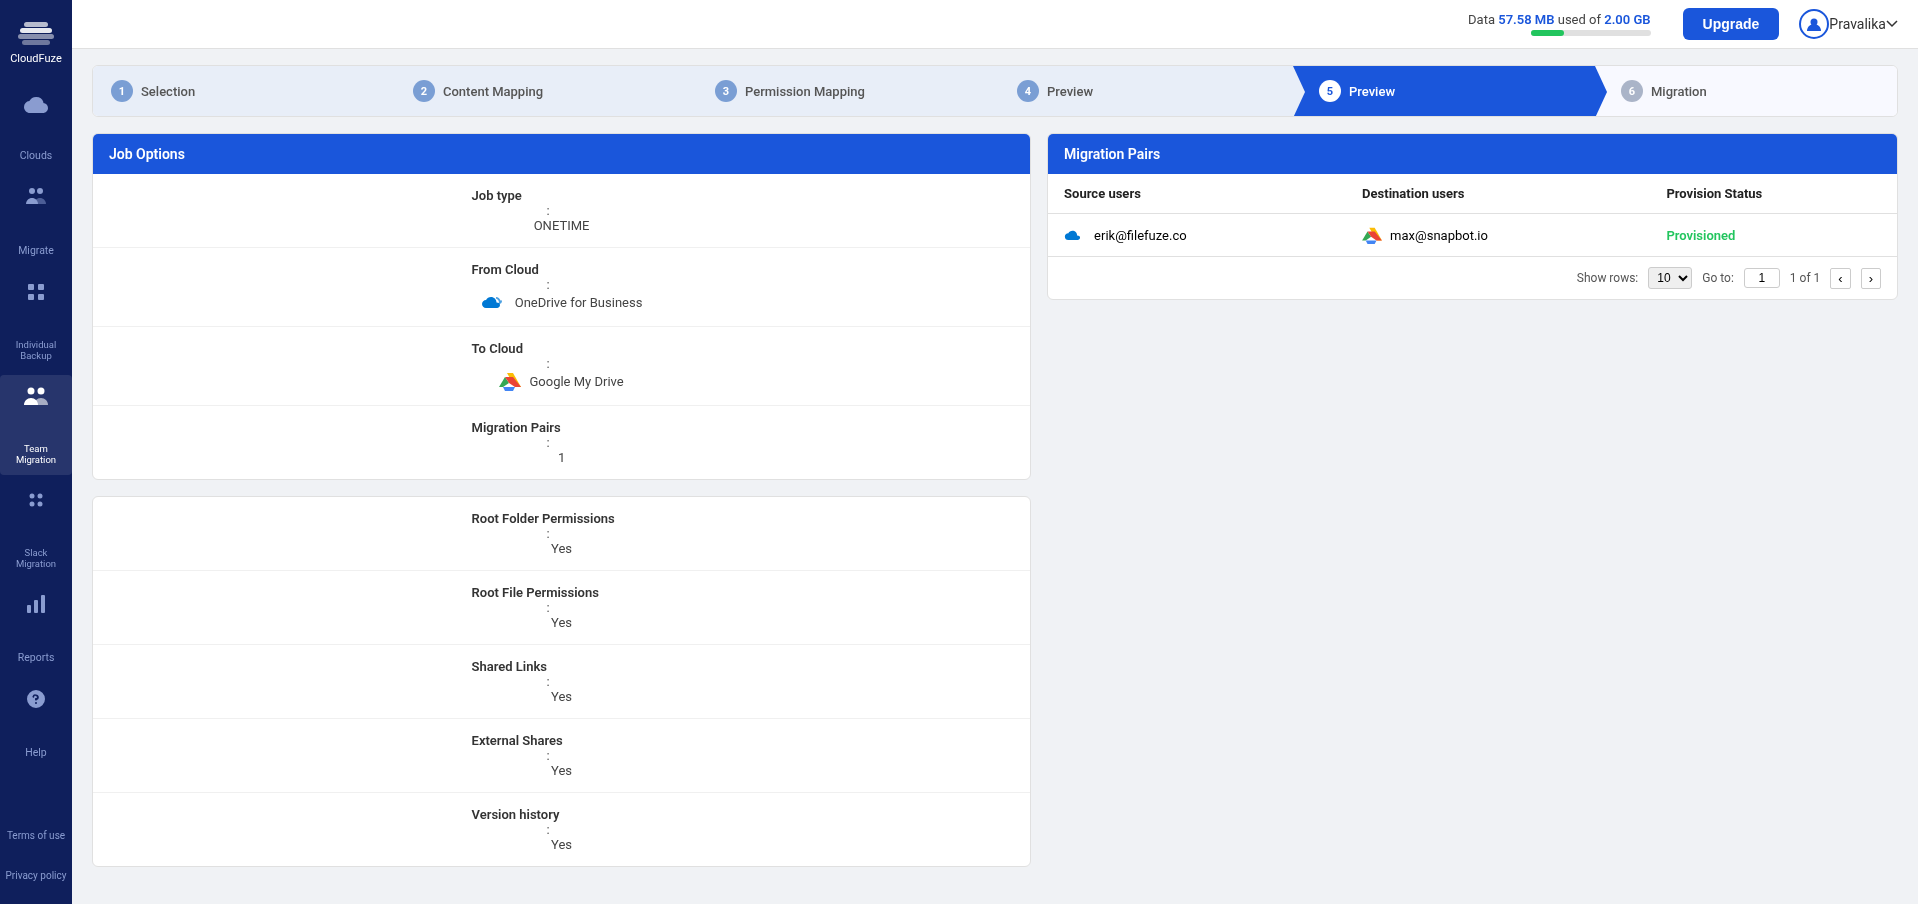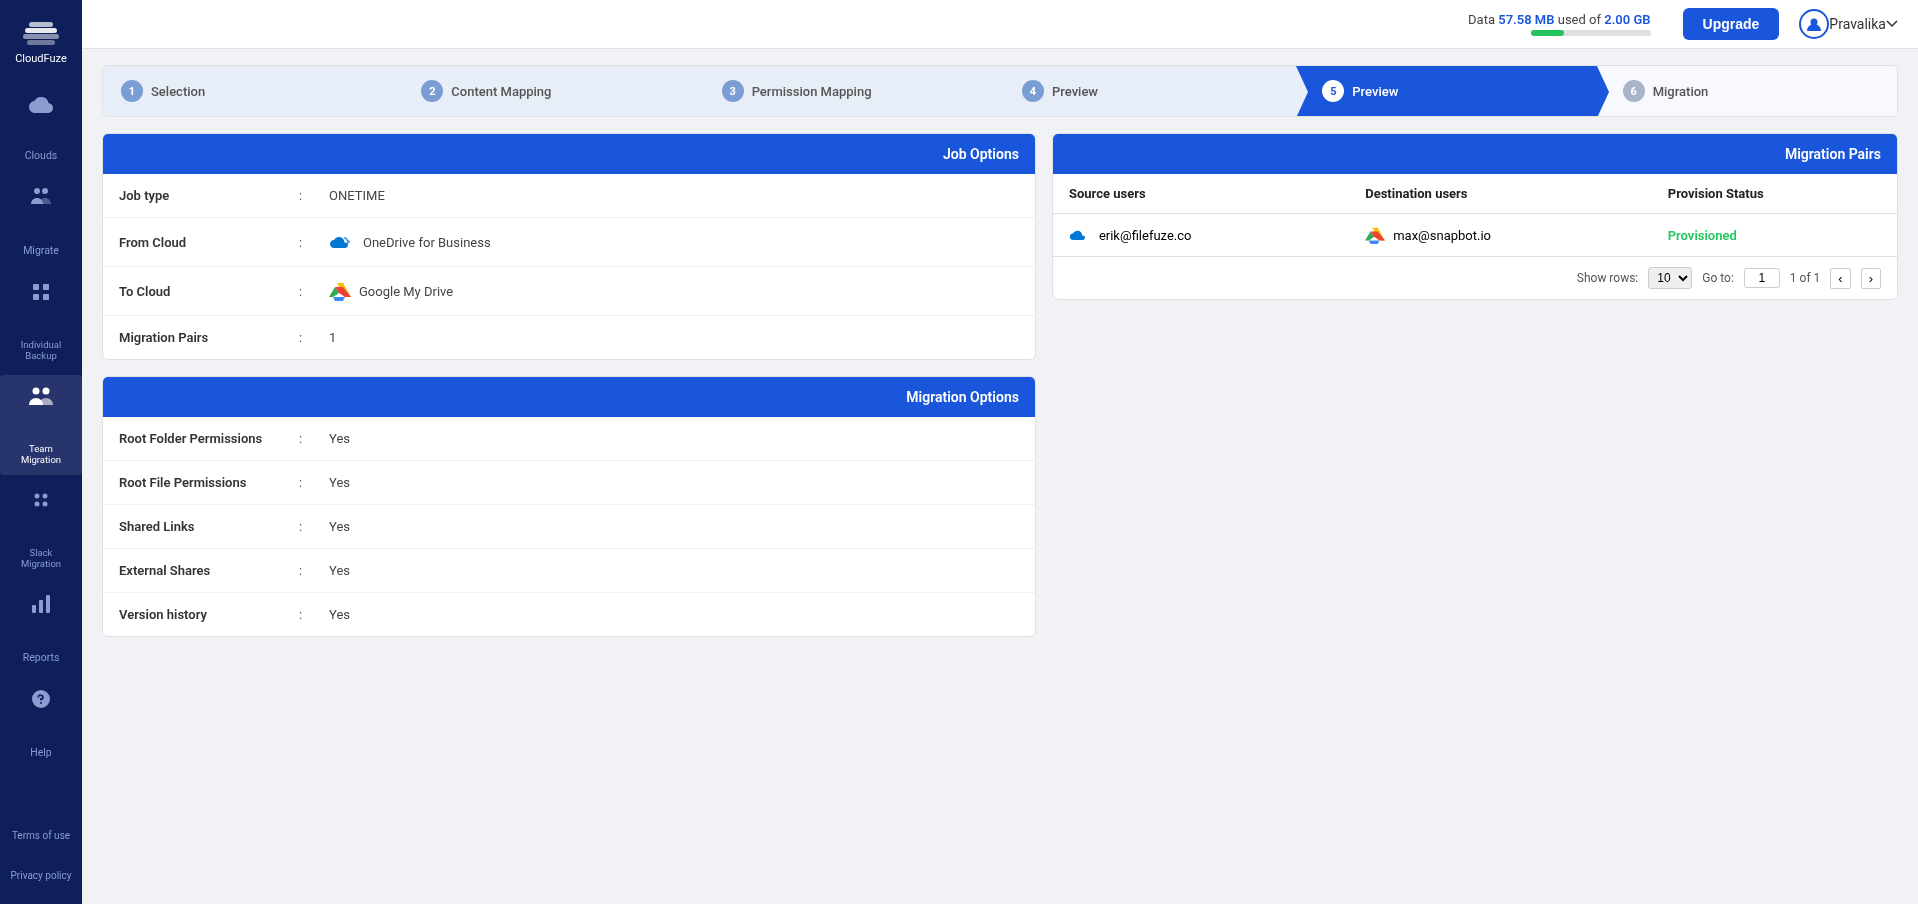--- a/index.html
+++ b/index.html
@@ -1,20 +1,20 @@
 <!DOCTYPE html>
 <html><head>
   <meta charset="utf-8">
   <style>
     * { box-sizing: border-box; margin: 0; padding: 0; }
     body { font-family: -apple-system, BlinkMacSystemFont, 'Segoe UI', Roboto, sans-serif; background: #f0f2f5; display: flex; height: 100vh; overflow: hidden; }
 
     
     #sidebar {
-      width: 82px;
+      width: 72px;
       background: #0f1f5c;
       display: flex;
       flex-direction: column;
       align-items: center;
       padding: 10px 0;
       flex-shrink: 0;
       height: 100vh;
       overflow-y: auto;
     }
     .sidebar-logo {
@@ -150,28 +150,28 @@
     .col-left { flex: 0 0 52%; }
     .col-right { flex: 1; }
 
     
     .card {
       background: white; border-radius: 6px; overflow: hidden;
       border: 1px solid #e0e0e0; margin-bottom: 16px;
     }
     .card-header {
       background: #1a56db; color: white; padding: 12px 16px;
-      font-size: 14px; font-weight: 600; text-align: right;
+      font-size: 14px; font-weight: 600;
     }
     .card-body { padding: 0; }
 
     
     .info-row {
       display: flex; align-items: center; padding: 14px 16px;
-      border-bottom: 1px solid #f0f0f0; font-size: 13px;
+      border-bottom: 1px solid #f0f0f0; font-size: 13px; flex-direction: column;
     }
     .info-row:last-child { border-bottom: none; }
     .info-label { width: 180px; font-weight: 600; color: #333; flex-shrink: 0; }
     .info-colon { width: 30px; color: #555; }
     .info-value { color: #444; display: flex; align-items: center; gap: 8px; }
 
     
     .pairs-table { width: 100%; border-collapse: collapse; font-size: 13px; }
     .pairs-table th {
       text-align: left; padding: 12px 16px; font-weight: 700;
@@ -391,23 +391,20 @@
 
             <div class="info-row">
               <span class="info-label">Migration Pairs</span>
               <span class="info-colon">:</span>
               <span class="info-value">1</span>
             </div>
           </div>
         </div>
 
         <div class="card">
-          <div class="card-header">
-            <span>Migration Options</span>
-          </div>
           <div class="card-body">
             <div class="info-row">
               <span class="info-label">Root Folder Permissions</span>
               <span class="info-colon">:</span>
               <span class="info-value">Yes</span>
             </div>
             <div class="info-row">
               <span class="info-label">Root File Permissions</span>
               <span class="info-colon">:</span>
               <span class="info-value">Yes</span>

